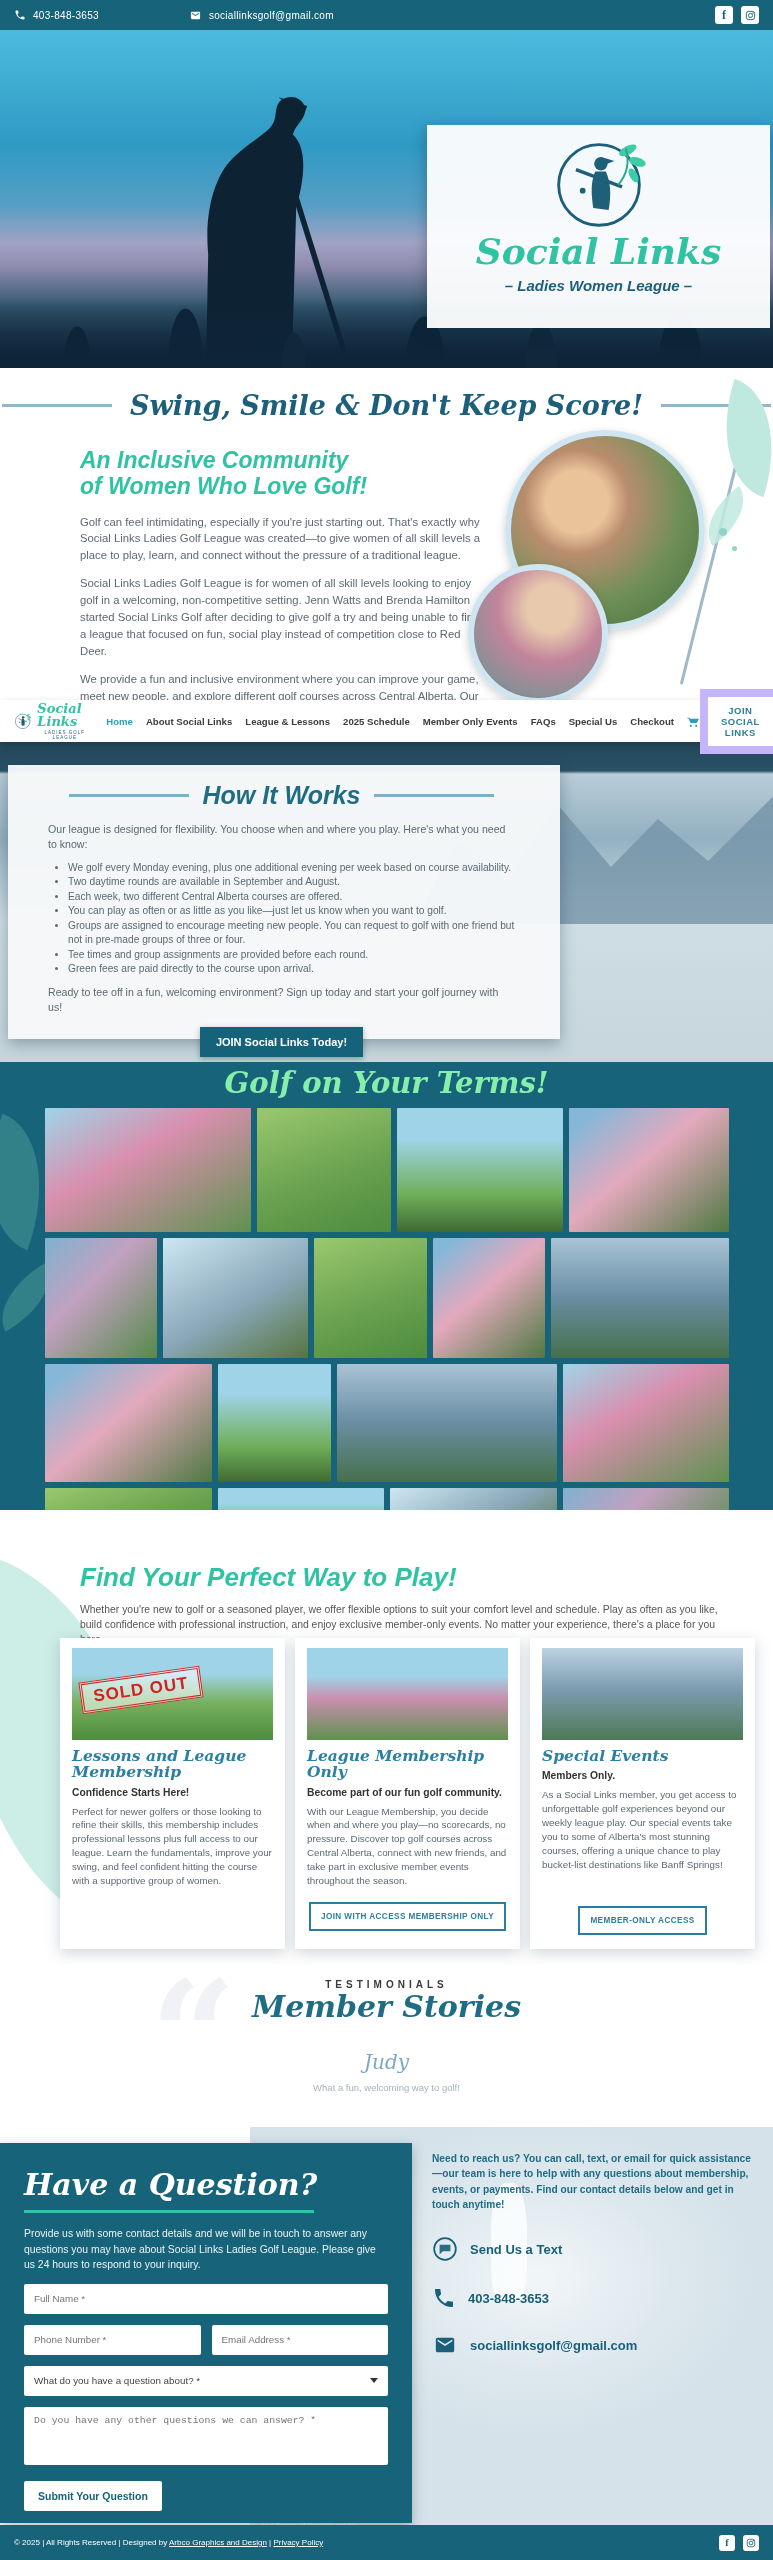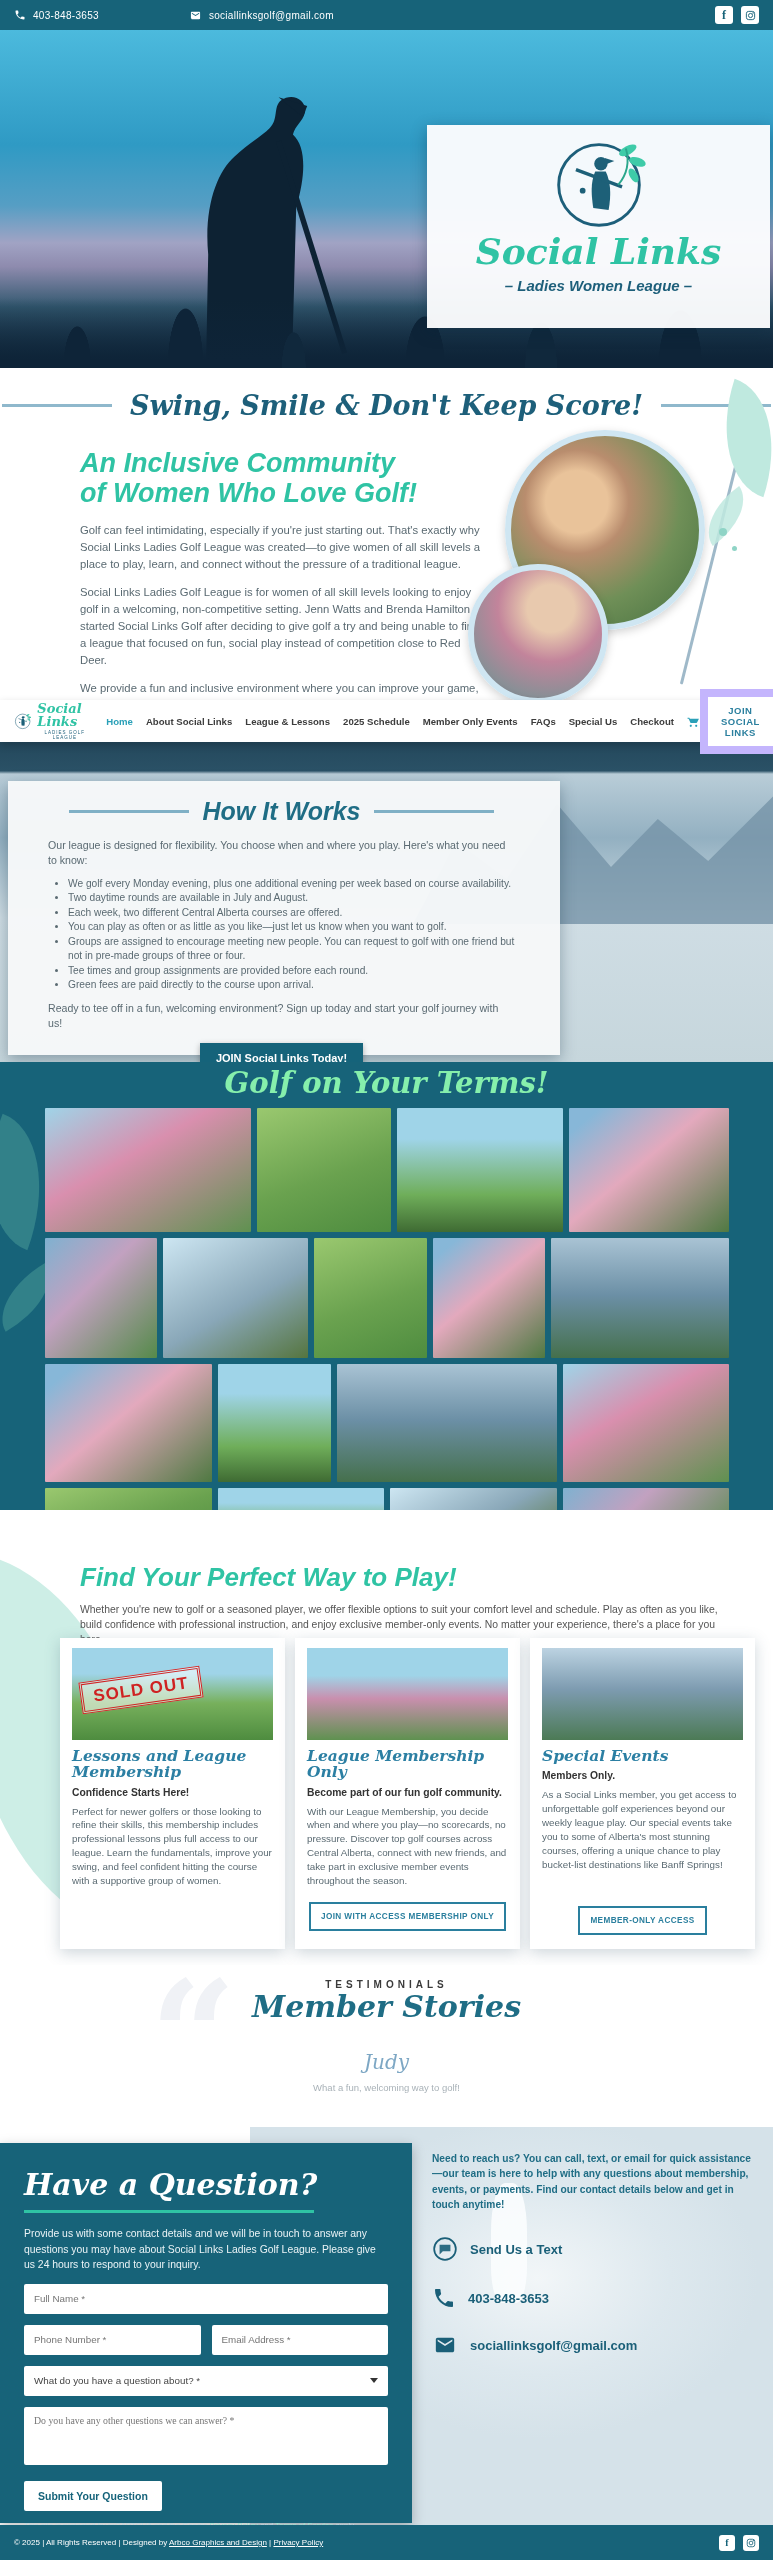--- a/index.html
+++ b/index.html
@@ -29,21 +29,21 @@
   .script { font-family: "DejaVu Serif", serif; font-style: italic; font-weight: bold; }
   .hero-card .brand { font-size: 36px; color: #2fc3a4; line-height: 1; margin-top: 2px; }
   .hero-card .brand-sub { font-size: 15px; color: #1d5f7a; font-weight: bold; margin-top: 8px; font-style: italic; }
 
   
   .about { top: 368px; height: 374px; background: #fff; overflow: hidden; }
   .ribbon { display: flex; align-items: center; justify-content: center; gap: 18px; margin-top: 22px; }
   .ribbon .line { width: 110px; height: 3px; background: #8fb8cc; }
   .ribbon .txt { font-size: 27px; color: #1d5f7a; }
   .about-left { position: absolute; left: 80px; top: 80px; width: 405px; }
-  .about-h { font-size: 27px; color: #2fc3a4; font-style: italic; font-weight: bold; line-height: 1.12; margin-bottom: 14px; }
+  .about-h { font-size: 23px; color: #2fc3a4; font-style: italic; font-weight: bold; line-height: 1.12; margin-bottom: 14px; }
   .about-left p { font-size: 11.3px; color: #5a6a72; line-height: 1.5; margin-bottom: 11px; }
   .circ { position: absolute; border-radius: 50%; border: 6px solid #cfe6f2; box-shadow: 0 3px 10px rgba(0,0,0,.18); }
   .circ1 { left: 505px; top: 62px; width: 200px; height: 200px;
     background: radial-gradient(circle at 35% 35%, #e9c39a 18%, #b98d6e 30%, #6f8f57 60%, #45703f 100%); }
   .circ2 { left: 468px; top: 196px; width: 140px; height: 140px;
     background: radial-gradient(circle at 60% 30%, #e8c9ae 20%, #c2849b 45%, #8a8f96 75%, #5f6b72 100%); }
   .leaf { position: absolute; background: #bfe9df; border-radius: 0 100% 0 100%; }
   .leafA { right: -8px; top: 18px; width: 64px; height: 104px; transform: rotate(18deg); }
   .leafB { right: 30px; top: 120px; width: 34px; height: 56px; transform: rotate(55deg); opacity: .85; }
   .stem { position: absolute; right: 60px; top: 70px; width: 3px; height: 250px; background: #9fb9c9; transform: rotate(14deg); border-radius: 3px; }
@@ -56,21 +56,21 @@
   .nav-brand .s { font-size: 4.5px; color: #1d5f7a; letter-spacing: 1px; text-align: center; margin-top: 2px; }
   .nav-links { display: flex; align-items: center; gap: 13px; }
   .nav-links .lnk { font-size: 9.6px; color: #3c3c3c; font-weight: bold; cursor: pointer; white-space: nowrap; }
   .nav-links .lnk.active { color: #2aa0b8; }
   .join-btn { margin-left: auto; border: 8px solid #c4b5fd; color: #2a7f9e; font-size: 9.5px; font-weight: bold; padding: 8px 13px; background: #fff; letter-spacing: .5px; cursor: pointer; }
 
   
   .how { top: 742px; height: 320px; background: linear-gradient(180deg, #24485c 0%, #2a5166 9%, #b9cdd8 10%, #93b0c1 30%, #cfdde4 55%, #c6d6dc 100%); }
   .how .mtn { position: absolute; right: 0; top: 32px; width: 360px; height: 150px;
     clip-path: polygon(0 100%, 12% 45%, 26% 70%, 40% 20%, 55% 62%, 68% 30%, 82% 58%, 100% 15%, 100% 100%); background: #7694a8; opacity: .8; }
-  .how-card { position: absolute; left: 8px; top: 39px; width: 552px; height: 274px; background: rgba(246,248,249,.97);
+  .how-card { position: absolute; left: 8px; top: 23px; width: 552px; height: 274px; background: rgba(246,248,249,.97);
     box-shadow: 0 5px 14px rgba(20,50,70,.35); padding: 16px 45px 0 40px; }
   .how-title-row { display: flex; align-items: center; justify-content: center; gap: 14px; margin-bottom: 12px; }
   .how-title-row .line { width: 120px; height: 3px; background: #7fb0c6; }
   .how-title { font-size: 25px; color: #1f6d85; font-style: italic; font-weight: bold; font-family: "Liberation Sans", sans-serif; }
   .how-card p { font-size: 10.6px; color: #5a6a72; line-height: 1.45; }
   .how-card ul { margin: 8px 0 8px 20px; }
   .how-card li { font-size: 10.2px; color: #5a6a72; line-height: 1.42; }
   .how-cta-wrap { text-align: center; margin-top: 12px; }
   .how-cta { background: #15637a; color: #fff; border: none; font-size: 11px; font-weight: bold; padding: 9px 16px; cursor: pointer; box-shadow: 0 2px 6px rgba(0,0,0,.3); }
 
@@ -123,21 +123,21 @@
   .contact-photo .figure { position: absolute; left: 46%; top: 14%; width: 36px; height: 120px; background: #fbfdfe; border-radius: 40% 40% 30% 30%; opacity: .9; }
   .contact-panel { position: absolute; left: 0; top: 28px; width: 412px; height: 380px; background: #176379; padding: 24px 24px 0 24px; box-shadow: 0 4px 12px rgba(0,0,0,.25); }
   .contact-panel .ctitle { color: #fff; font-size: 30px; }
   .contact-panel .underline { width: 290px; height: 3px; background: #2fc3a4; margin-top: 8px; }
   .contact-panel .cintro { color: #eaf3f6; font-size: 10.4px; line-height: 1.5; margin-top: 13px; }
   .f-input { width: 100%; height: 30px; border: none; border-radius: 2px; background: #fff; font-size: 9.8px; color: #333; padding: 0 10px; margin-top: 11px; font-family: "Liberation Sans", sans-serif; }
   .f-row { display: flex; gap: 11px; }
   .f-row .f-input { width: 50%; }
   .f-select { width: 100%; height: 30px; background: #fff; border-radius: 2px; margin-top: 11px; display: flex; align-items: center; justify-content: space-between; padding: 0 10px; font-size: 9.8px; color: #444; cursor: pointer; }
   .caret { width: 0; height: 0; border-left: 4px solid transparent; border-right: 4px solid transparent; border-top: 5px solid #333; }
-  .f-area { width: 100%; height: 58px; border: none; border-radius: 2px; background: #fff; font-size: 9.8px; color: #333; padding: 8px 10px; margin-top: 11px; resize: none; font-family: Liberation Serif, serif; }
+  .f-area { width: 100%; height: 58px; border: none; border-radius: 2px; background: #fff; font-size: 9.8px; color: #333; padding: 8px 10px; margin-top: 11px; resize: none; font-family: Liberation Mono, monospace; }
   .submit-btn { margin-top: 12px; background: #fff; color: #15637a; border: none; border-radius: 2px; font-size: 10.5px; font-weight: bold; padding: 9px 14px; cursor: pointer; }
   .recaptcha { font-size: 7.8px; color: #bcd6de; margin-top: 10px; }
   .recaptcha a { color: #9fe2cf; text-decoration: underline; cursor: pointer; }
   .contact-aside { position: absolute; left: 432px; top: 36px; width: 328px; }
   .contact-aside .atext { color: #1f6d85; font-size: 10.2px; line-height: 1.5; font-weight: bold; }
   .method { display: flex; align-items: center; gap: 12px; margin-top: 24px; color: #1a5f78; }
   .method .mlabel { font-size: 13px; font-weight: bold; }
 
   
   .footer { top: 2525px; height: 35px; background: #176379; display: flex; align-items: center; padding: 0 14px; color: #fff; }
@@ -280,21 +280,21 @@
     <div class="mtn"></div>
     <div class="how-card">
       <div class="how-title-row">
         <div class="line"></div>
         <div class="how-title">How It Works</div>
         <div class="line"></div>
       </div>
       <p>Our league is designed for flexibility. You choose when and where you play. Here's what you need to know:</p>
       <ul>
         <li>We golf every Monday evening, plus one additional evening per week based on course availability.</li>
-        <li>Two daytime rounds are available in July and August.</li>
+        <li>Two daytime rounds are available in September and August.</li>
         <li>Each week, two different Central Alberta courses are offered.</li>
         <li>You can play as often or as little as you like—just let us know when you want to golf.</li>
         <li>Groups are assigned to encourage meeting new people. You can request to golf with one friend but not in pre-made groups of three or four.</li>
         <li>Tee times and group assignments are provided before each round.</li>
         <li>Green fees are paid directly to the course upon arrival.</li>
       </ul>
       <p>Ready to tee off in a fun, welcoming environment? Sign up today and start your golf journey with us!</p>
       <div class="how-cta-wrap">
         <button class="how-cta">JOIN Social Links Today!</button>
       </div>

